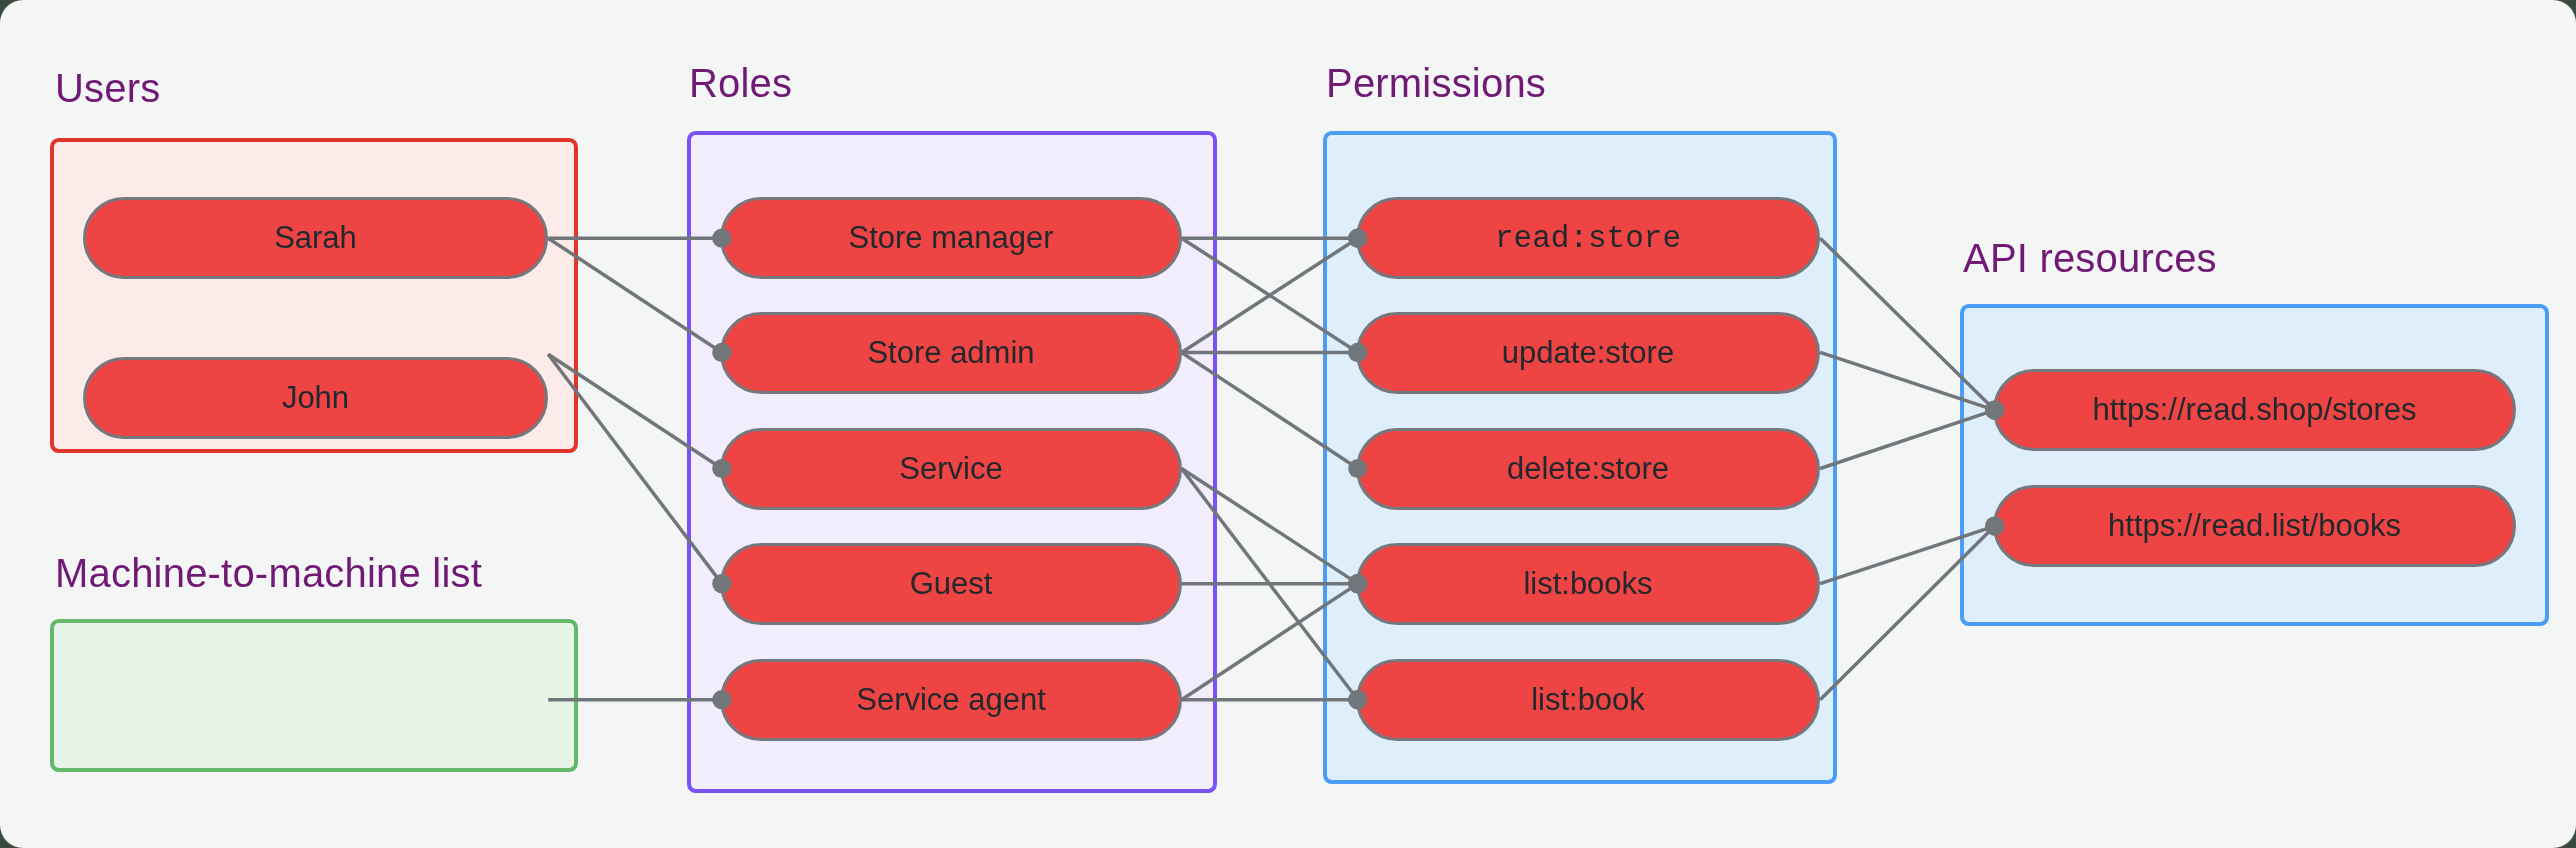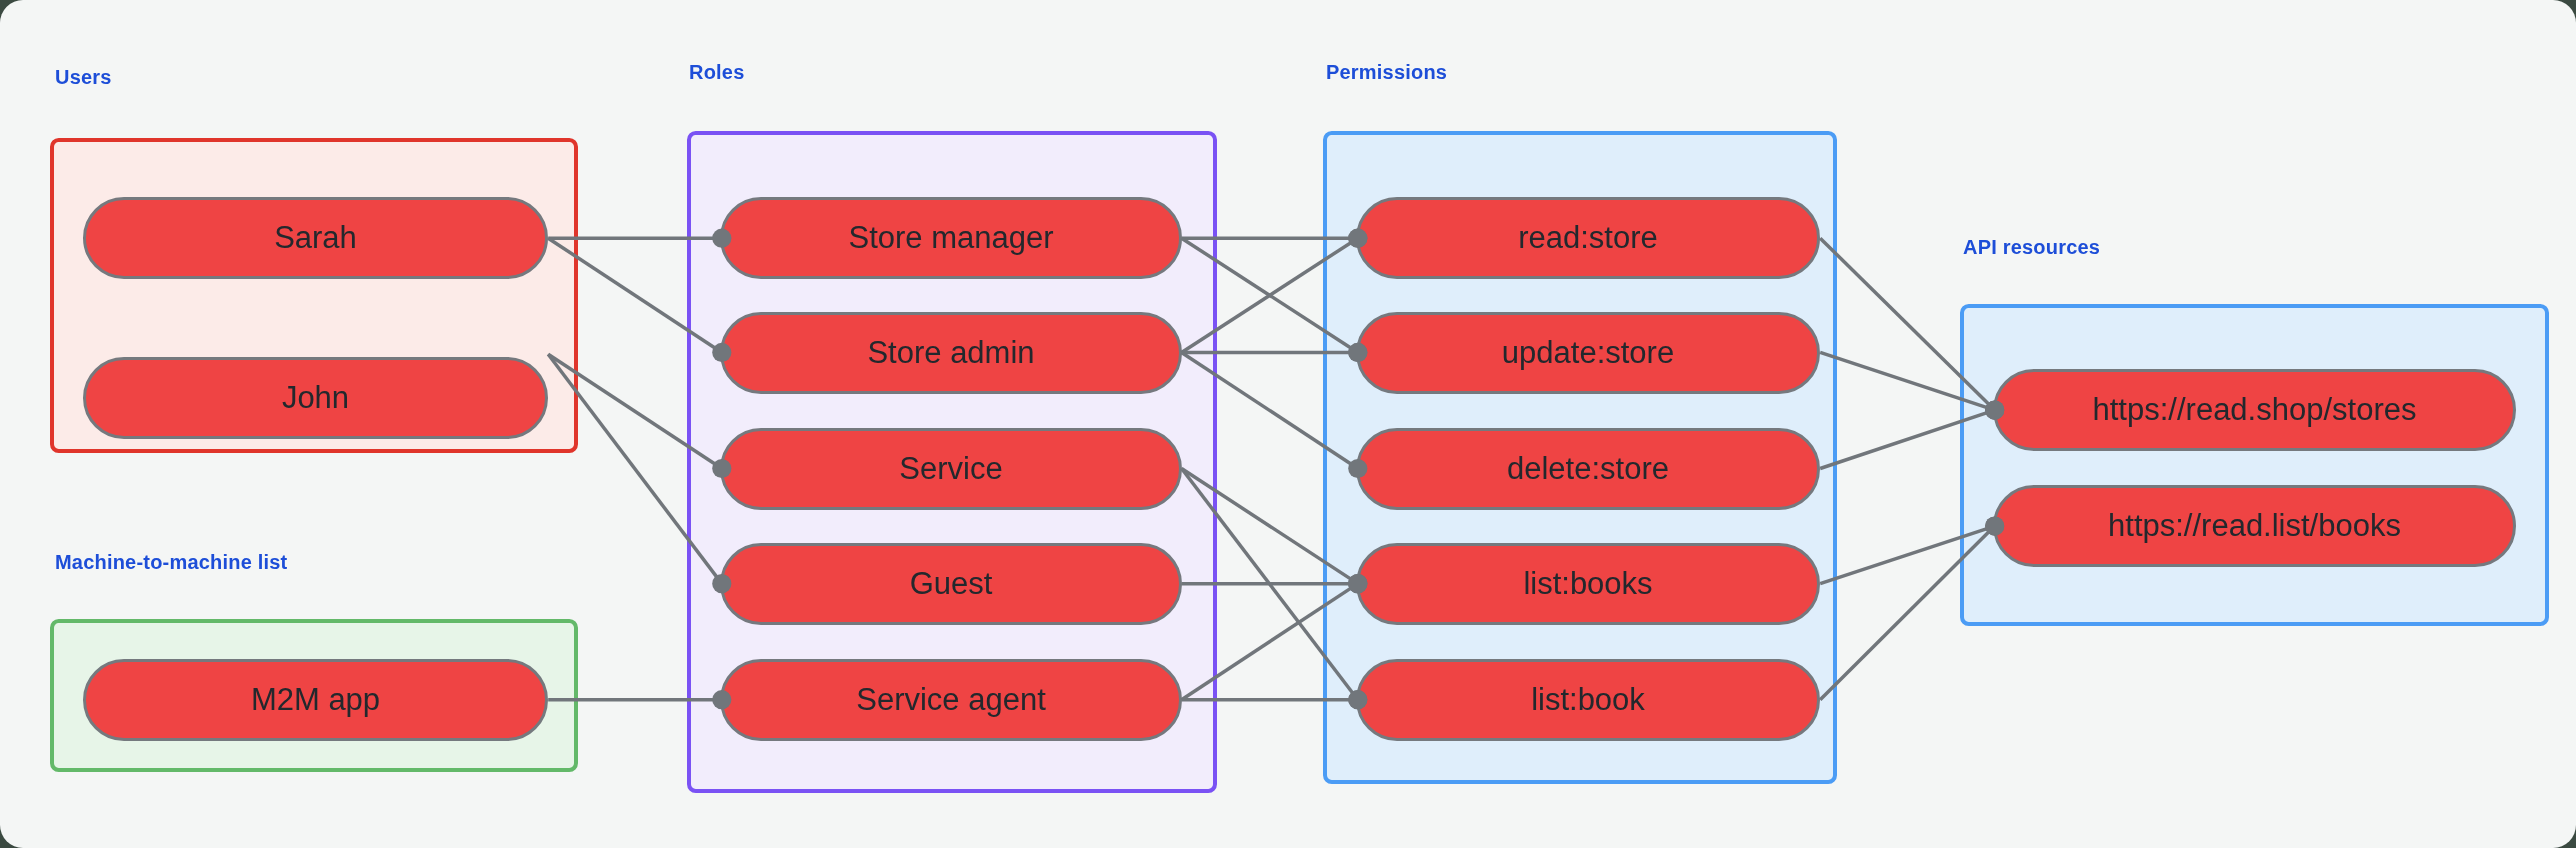--- a/index.html
+++ b/index.html
@@ -17,21 +17,21 @@
     position:absolute;border-style:solid;border-width:4.4px;
     border-radius:8.7px;box-sizing:border-box;
   }
   #box-users{left:50px;top:138px;width:528px;height:315px;border-color:#e0352b;background:#fcebe8;}
   #box-m2m{left:50px;top:619px;width:528px;height:153px;border-color:#63b969;background:#e7f5e8;}
   #box-roles{left:687px;top:131px;width:530px;height:662px;border-color:#7a52f4;background:#f2edfc;}
   #box-perms{left:1323px;top:131px;width:514px;height:653px;border-color:#4b9cf5;background:#dfeefb;}
   #box-api{left:1960px;top:304px;width:589px;height:322px;border-color:#4b9cf5;background:#dfeefb;}
 
   .glabel{
-    position:absolute;font-size:20px;font-weight:700;color:#1d4ed8;
+    position:absolute;font-size:40px;font-weight:400;color:#701a75;
     letter-spacing:0.2px;white-space:nowrap;
   }
   #lbl-users{left:55px;top:66px;}
   #lbl-m2m{left:55px;top:551px;}
   #lbl-roles{left:689px;top:61px;}
   #lbl-perms{left:1326px;top:61px;}
   #lbl-api{left:1963px;top:236px;}
 
   .pill{
     position:absolute;background:#ef4444;border:3.5px solid #75797e;
@@ -45,21 +45,21 @@
   #pill-m2m-app{left:83px;top:659px;width:465px;height:82px;}
   
   .role-pill{left:720px;width:462px;height:82px;}
   #pill-store-manager{top:197px;}
   #pill-store-admin{top:312px;}
   #pill-customer{top:428px;}
   #pill-guest{top:543px;}
   #pill-service-agent{top:659px;}
   
   .perm-pill{left:1356px;width:464px;height:82px;}
-  #pill-read-store{top:197px;}
+  #pill-read-store{top:197px;font-family:Liberation Mono, monospace;}
   #pill-update-store{top:312px;}
   #pill-delete-store{top:428px;}
   #pill-list-books{top:543px;}
   #pill-order-book{top:659px;}
   
   .api-pill{left:1993px;width:523px;height:82px;}
   #pill-stores{top:369px;}
   #pill-books{top:485px;}
 
   #edges{
@@ -80,21 +80,20 @@
 
   <div class="box" id="box-users"></div>
   <div class="box" id="box-m2m"></div>
   <div class="box" id="box-roles"></div>
   <div class="box" id="box-perms"></div>
   <div class="box" id="box-api"></div>
 
   <div class="pill" id="pill-sarah">Sarah</div>
   <div class="pill" id="pill-john">John</div>
 
-  <div class="pill" id="pill-m2m-app">M2M app</div>
 
   <div class="pill role-pill" id="pill-store-manager">Store manager</div>
   <div class="pill role-pill" id="pill-store-admin">Store admin</div>
   <div class="pill role-pill" id="pill-customer">Service</div>
   <div class="pill role-pill" id="pill-guest">Guest</div>
   <div class="pill role-pill" id="pill-service-agent">Service agent</div>
 
   <div class="pill perm-pill" id="pill-read-store">read:store</div>
   <div class="pill perm-pill" id="pill-update-store">update:store</div>
   <div class="pill perm-pill" id="pill-delete-store">delete:store</div>

